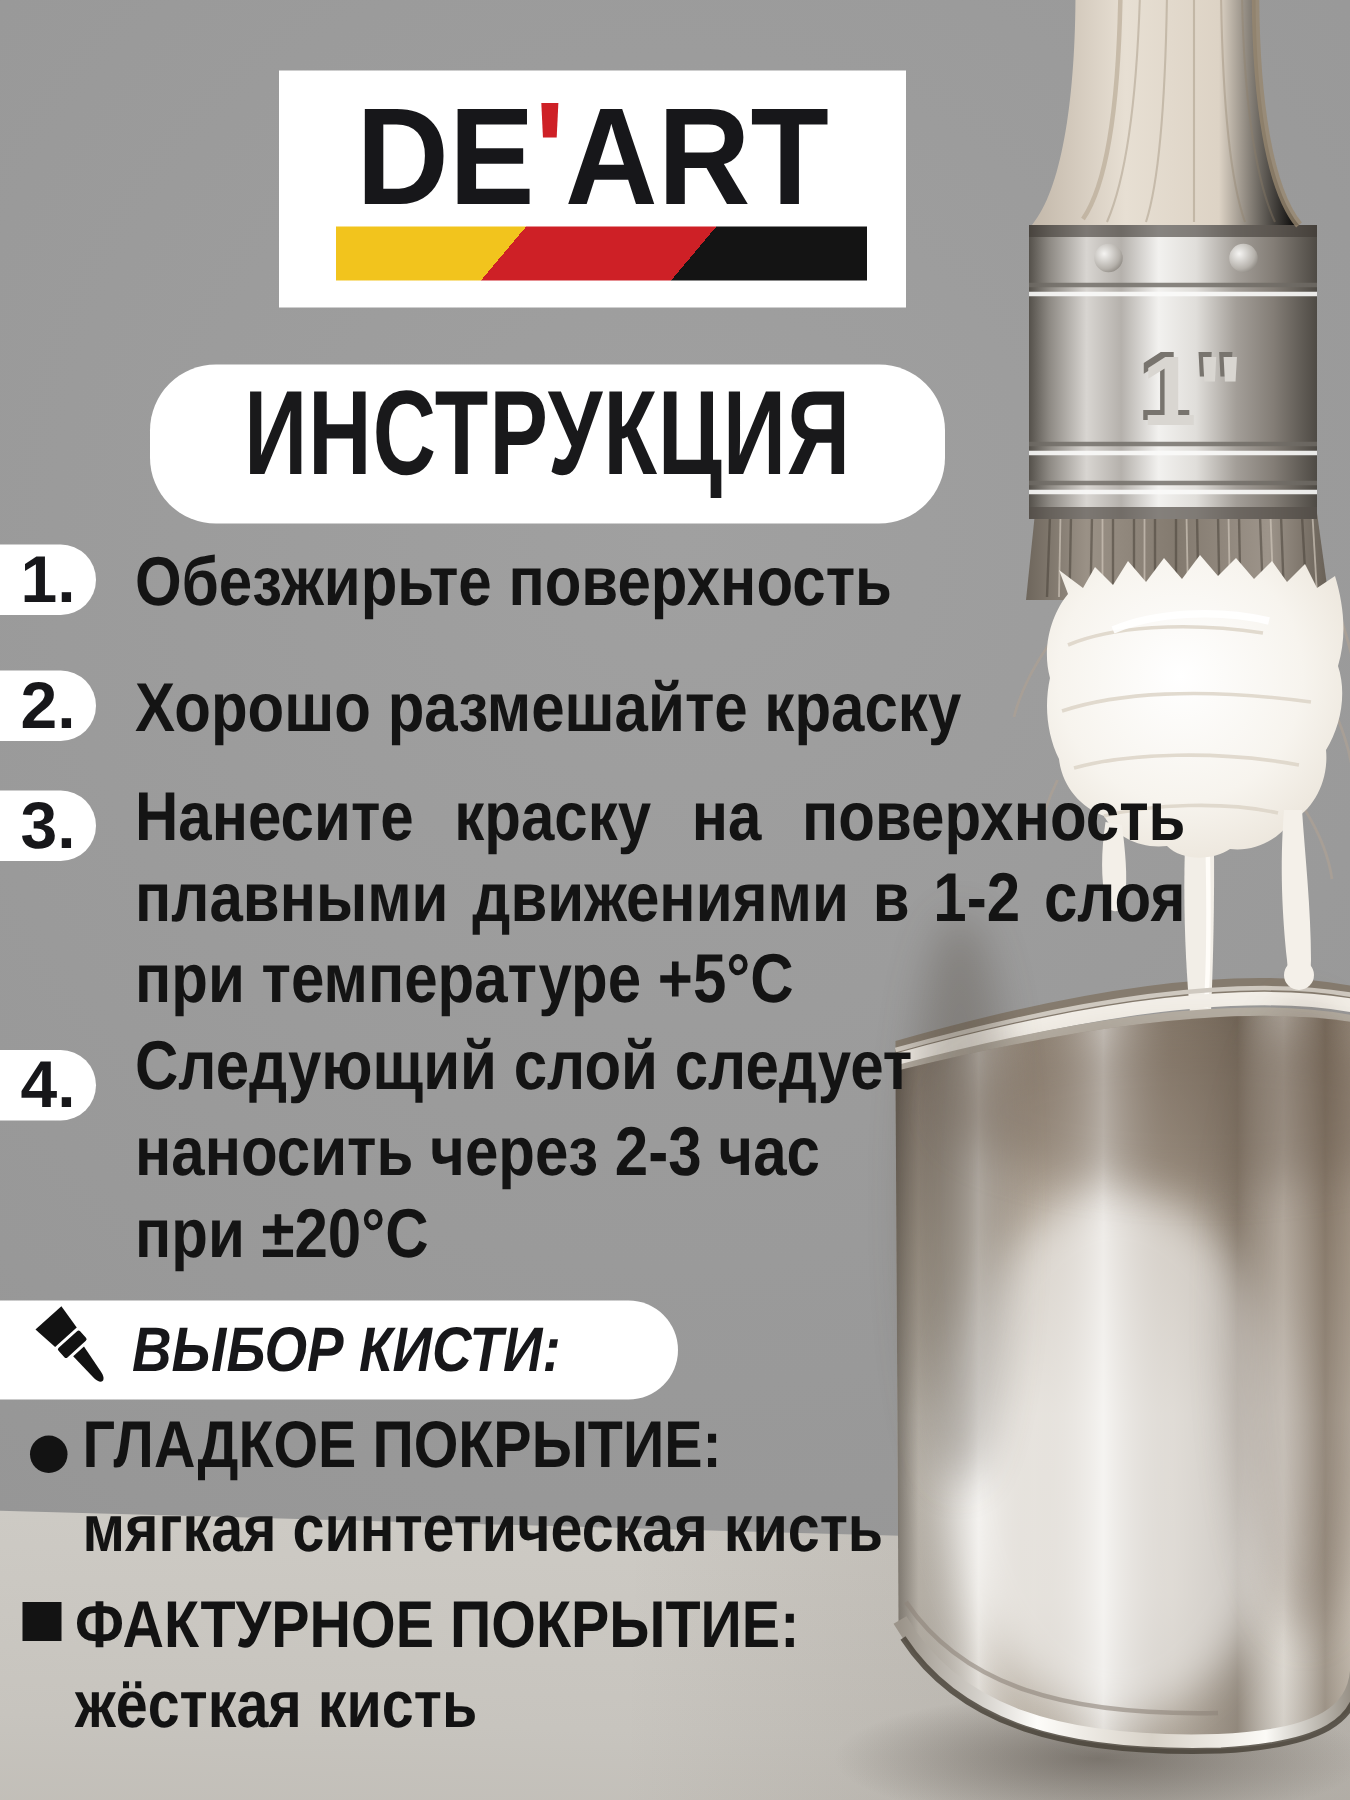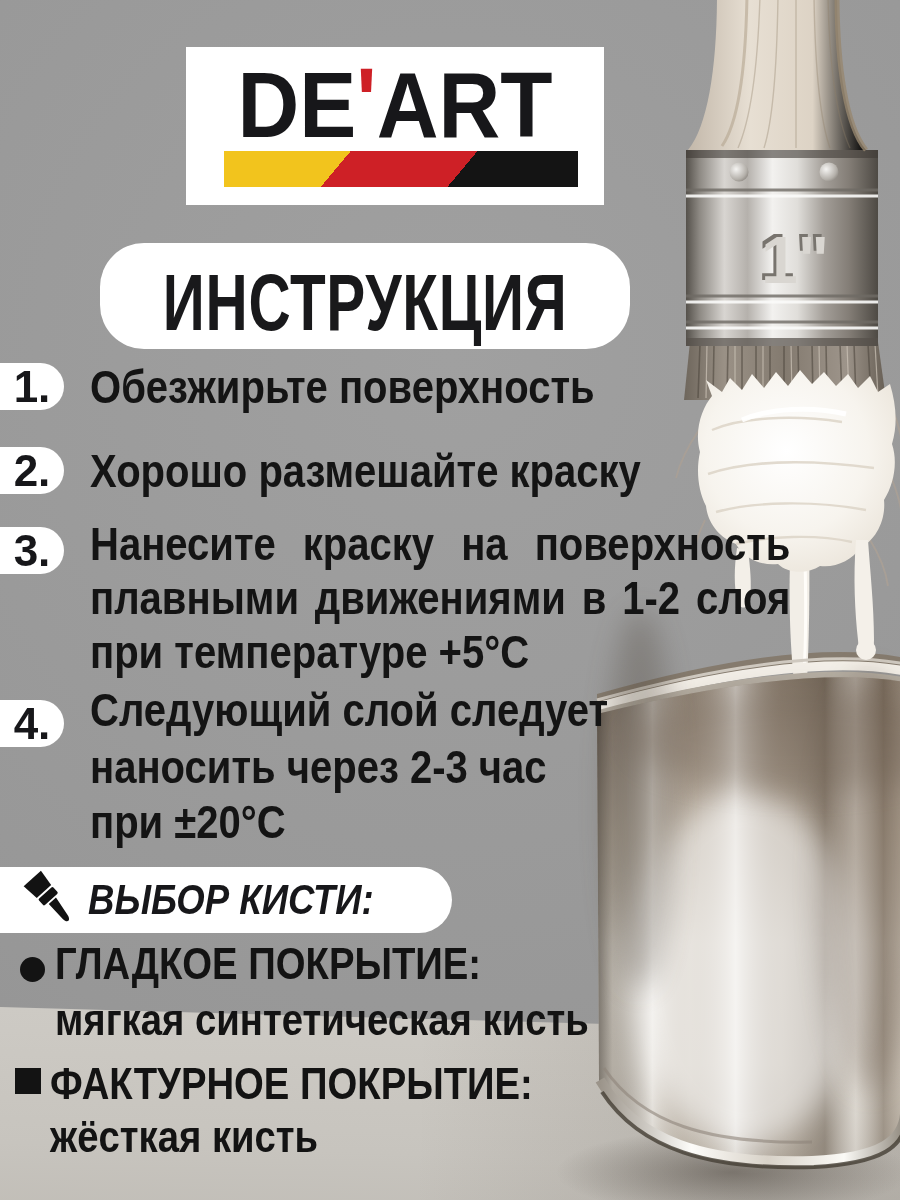--- a/index.html
+++ b/index.html
@@ -23,21 +23,21 @@
   
   .overlay { position:absolute; inset:0; color:#161616; }
   .logo-box { position:absolute; left:186px; top:47px; width:418px; height:158px; background:#fff; }
   .logo-text { position:absolute; left:0; right:0; top:8px; height:100px;
     display:flex; align-items:center; justify-content:center;
     font-size:92px; letter-spacing:0px; transform:scaleX(.93); color:#17171a; white-space:nowrap; }
   .logo-apo { position:relative; top:-4px; }
   .logo-stripe { position:absolute; left:38px; top:104px; width:354px; height:36px; }
   .pill { position:absolute; background:#fff; }
   .title-pill { left:100px; top:243px; width:530px; height:106px; border-radius:44px;
-    display:flex; align-items:flex-end; justify-content:center; }
+    display:flex; align-items:flex-start; justify-content:center; }
   .title-text { font-size:80px; transform:scaleX(.73); letter-spacing:1px; color:#19191b; white-space:nowrap; }
   .badge { position:absolute; left:0; width:64px; background:#fff; height:47px;
     border-radius:0 24px 24px 0; display:flex; align-items:center; justify-content:center;
     font-size:44px; color:#17171a; }
   .step-line { position:absolute; left:90px; font-size:46px; line-height:54px; height:54px;
     transform:scaleX(.87); transform-origin:left center; white-space:nowrap; color:#141414; }
   .jwrap { width:805px; white-space:normal; }
   .just { text-align:justify; text-align-last:justify; }
   .choice-pill { left:0; top:867px; width:452px; height:66px; border-radius:0 33px 33px 0;font-style:italic; }
   .choice-icon { position:absolute; left:18px; top:2px; width:62px; height:62px; }

